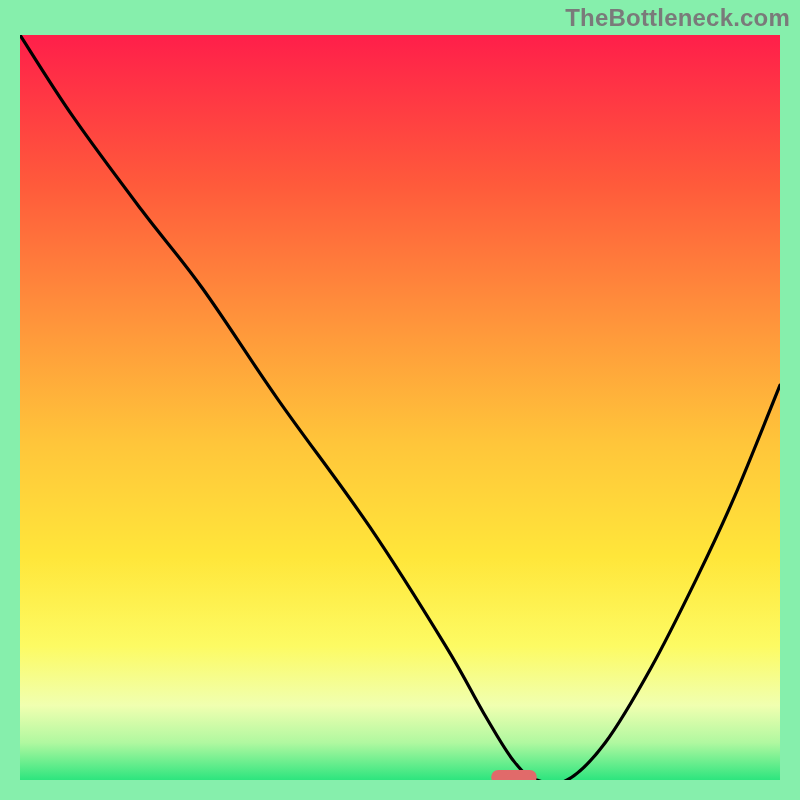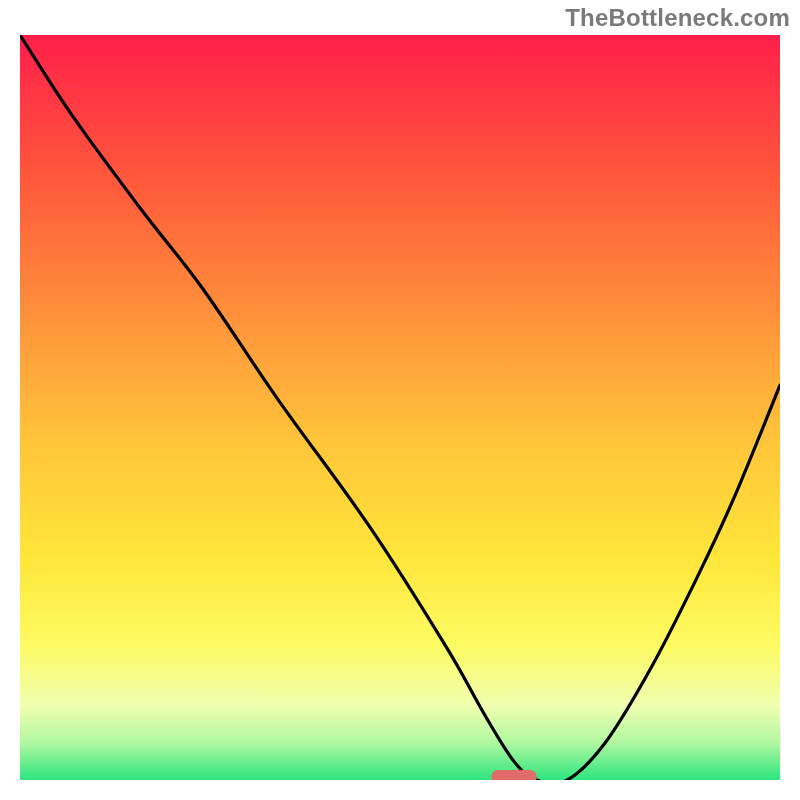--- a/index.html
+++ b/index.html
@@ -7,21 +7,21 @@
     padding: 0;
     width: 800px;
     height: 800px;
     background: #000;
     overflow: hidden;
   }
   .container {
     position: relative;
     width: 800px;
     height: 800px;
-    background: #ffffff;
+    background: #86efac;
   }
   .watermark {
     position: absolute;
     top: 4px;
     right: 10px;
     font-family: Arial, Helvetica, sans-serif;
     font-size: 24px;
     font-weight: 600;
     color: #7a7a7a;
     z-index: 4;

